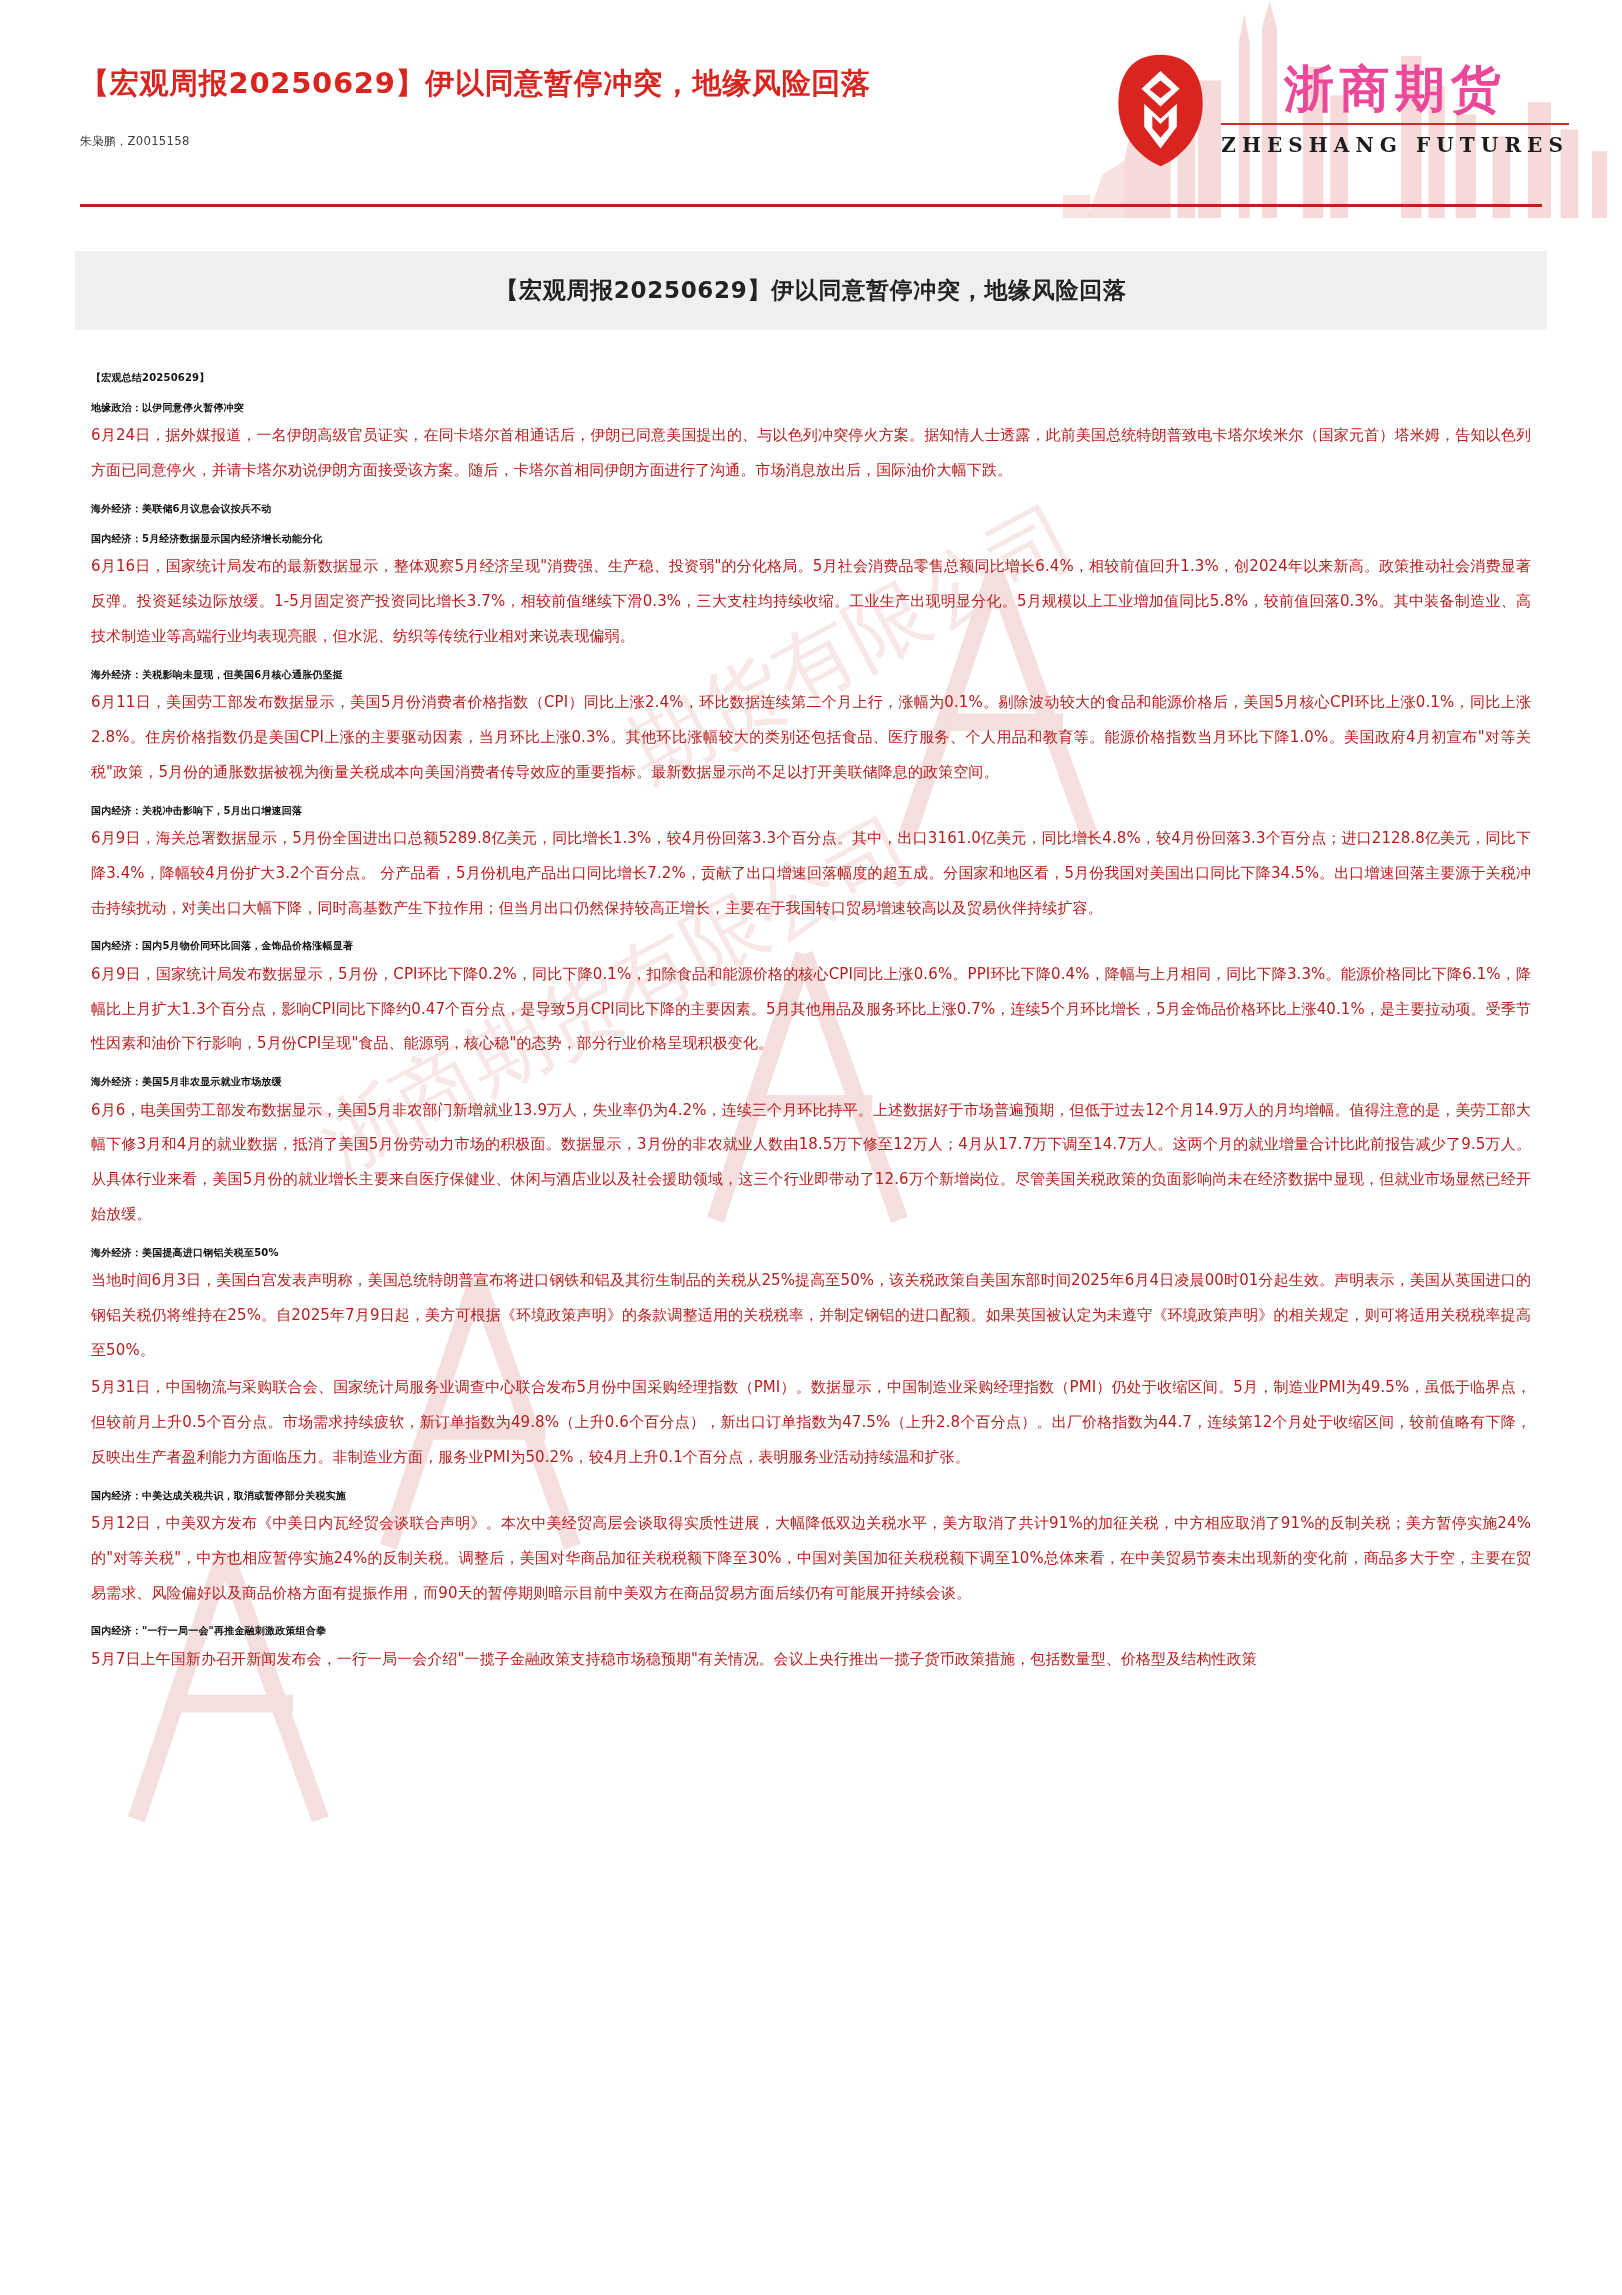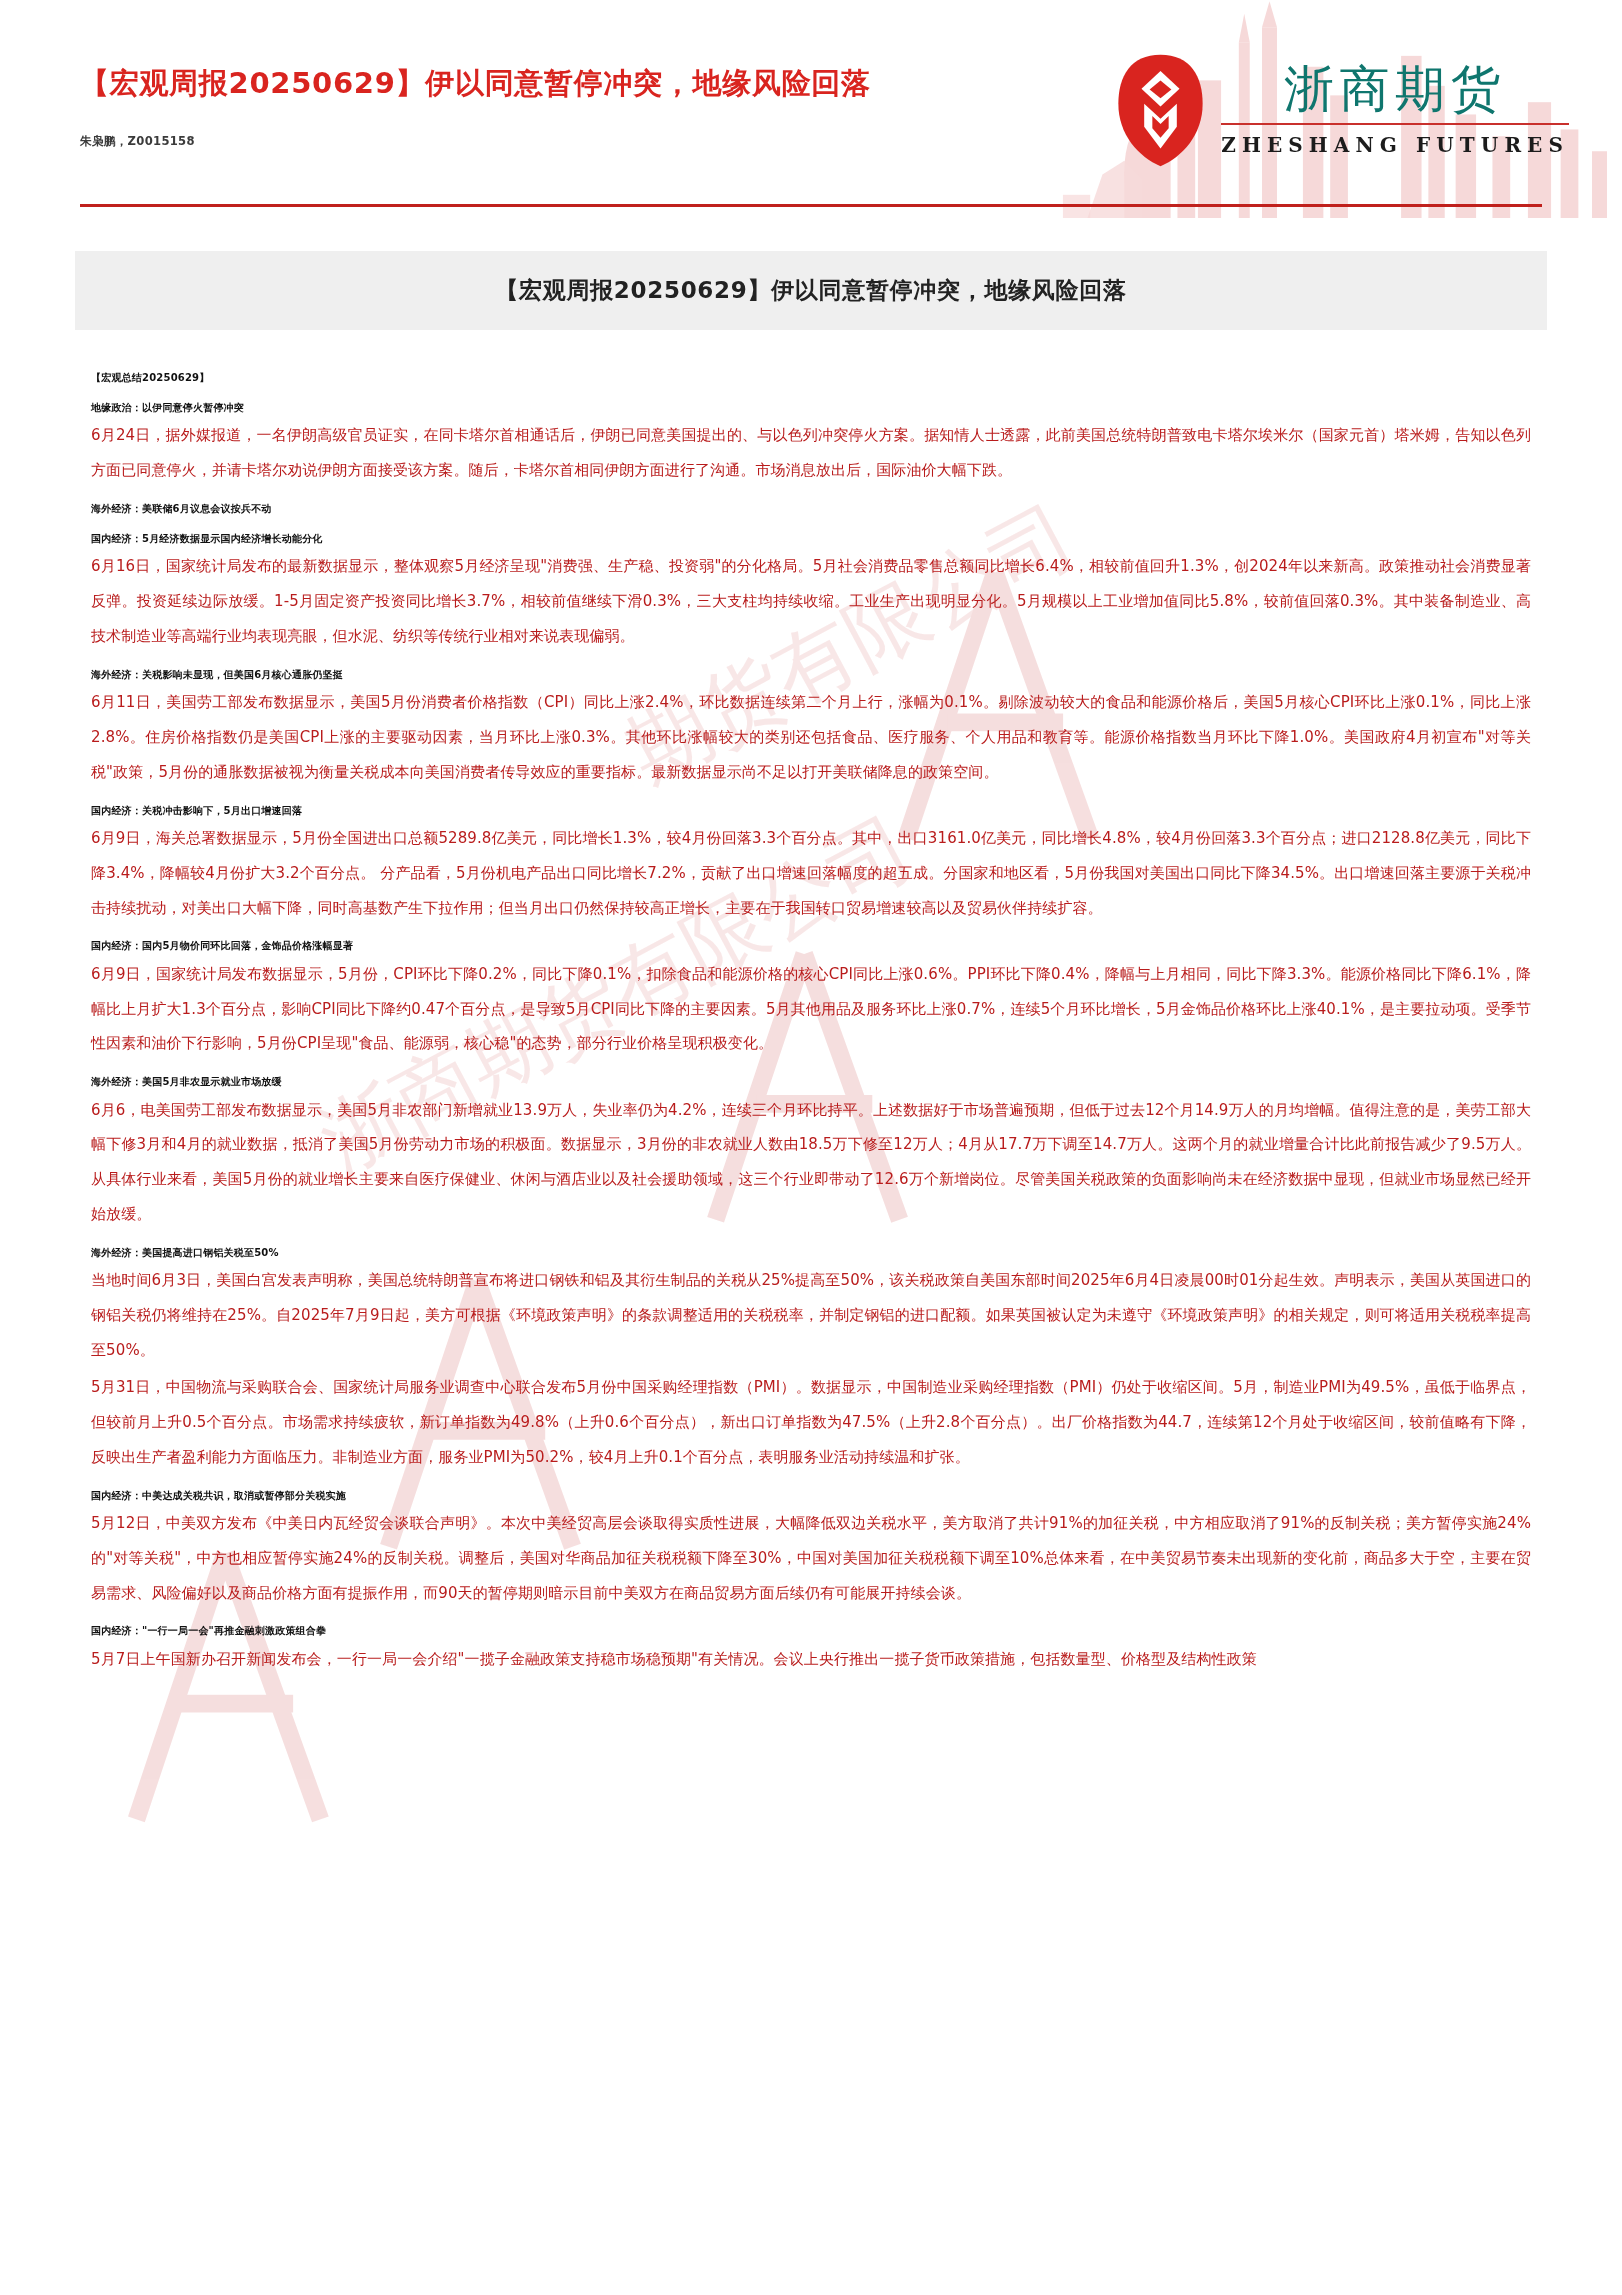--- a/index.html
+++ b/index.html
@@ -44,21 +44,20 @@
     letter-spacing: 0.7px;
     line-height: 1.25;
     white-space: nowrap;
   }
   .header-meta {
     margin-top: 29px;
     font-size: 11.6px;
     color: #3b3b3b;
     line-height: 2.0;
     font-family: "DejaVu Sans", "Liberation Sans", sans-serif;
-    font-weight: bold;
   }
   .header-meta div { letter-spacing: 0.3px; }
 
   
   .logo-block {
     position: absolute;
     right: 53px;
     top: 53px;
     display: flex;
     align-items: center;
@@ -70,22 +69,22 @@
     position: relative;
     flex: none;
   }
   .logo-text-wrap {
     display: flex;
     flex-direction: column;
     align-items: center;
   }
   .logo-cn {
     font-size: 50px;
-    font-weight: normal;
-    color: #0f766e;
+    font-weight: bold;
+    color: #ec4899;
     letter-spacing: 5.5px;
     line-height: 1;
     white-space: nowrap;
     font-family: "DejaVu Sans", "Liberation Sans", sans-serif;
   }
   .logo-rule {
     width: 100%;
     height: 2px;
     background: #c9302c;
     margin: 9.5px 0 8.2px 0;

